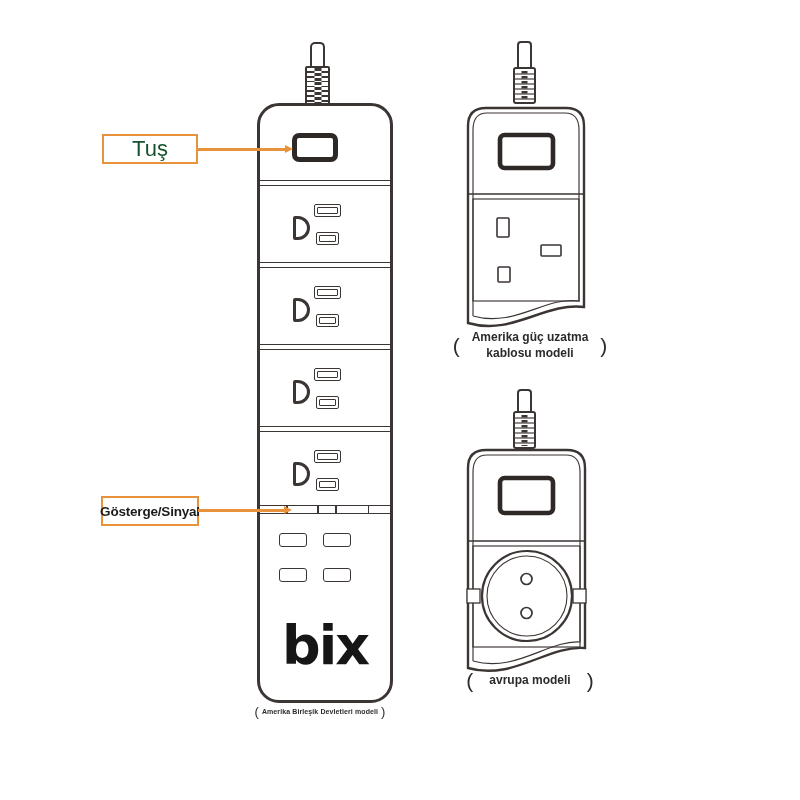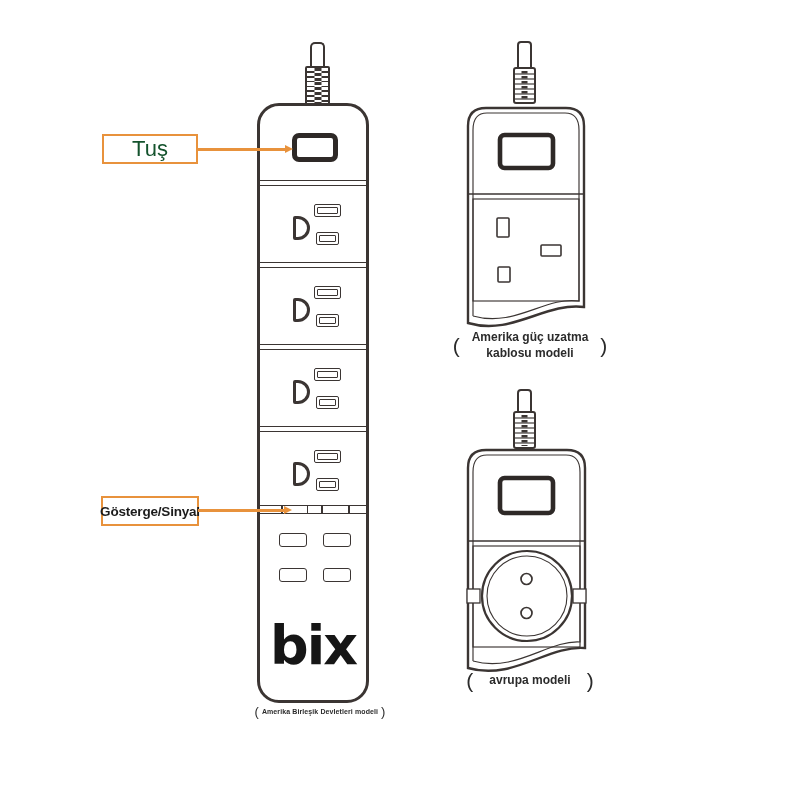--- a/index.html
+++ b/index.html
@@ -17,21 +17,21 @@
 
   
   .cord-cable{background:#fff;border:2px solid var(--line-dark);border-bottom:none;border-radius:5px 5px 0 0;}
   .cord-relief{background:#fff;border:2px solid var(--line-dark);border-radius:2px;overflow:hidden;}
   .cord-ribs{position:absolute;inset:0;background:repeating-linear-gradient(180deg,#fff 0 3.2px,var(--line-dark) 3.2px 4.8px);}
   .cord-center{position:absolute;top:0;bottom:0;left:50%;width:7px;transform:translateX(-50%);
     background:repeating-linear-gradient(180deg,var(--line-dark) 0 3px,#fff 3px 4.8px);}
 
   
   .strip{
-    left:257px;top:103px;width:112px;height:600px;box-sizing:border-box;
+    left:257px;top:103px;width:136px;height:600px;box-sizing:border-box;
     border:3px solid var(--line-dark);border-radius:22px;background:#fff;
   }
   .strip .divider{position:absolute;left:0;right:0;height:6px;box-sizing:border-box;
     border-top:1.7px solid var(--line-dark);border-bottom:1.7px solid var(--line-dark);}
   .main-switch{
     position:absolute;left:32px;top:27px;width:46px;height:29px;box-sizing:border-box;
     border:5px solid var(--switch-dark);border-radius:7px;background:#fff;
   }
   .outlet{position:absolute;left:0;width:110px;height:76px;}
   .d-hole{position:absolute;left:33px;top:30px;width:17px;height:24px;box-sizing:border-box;

